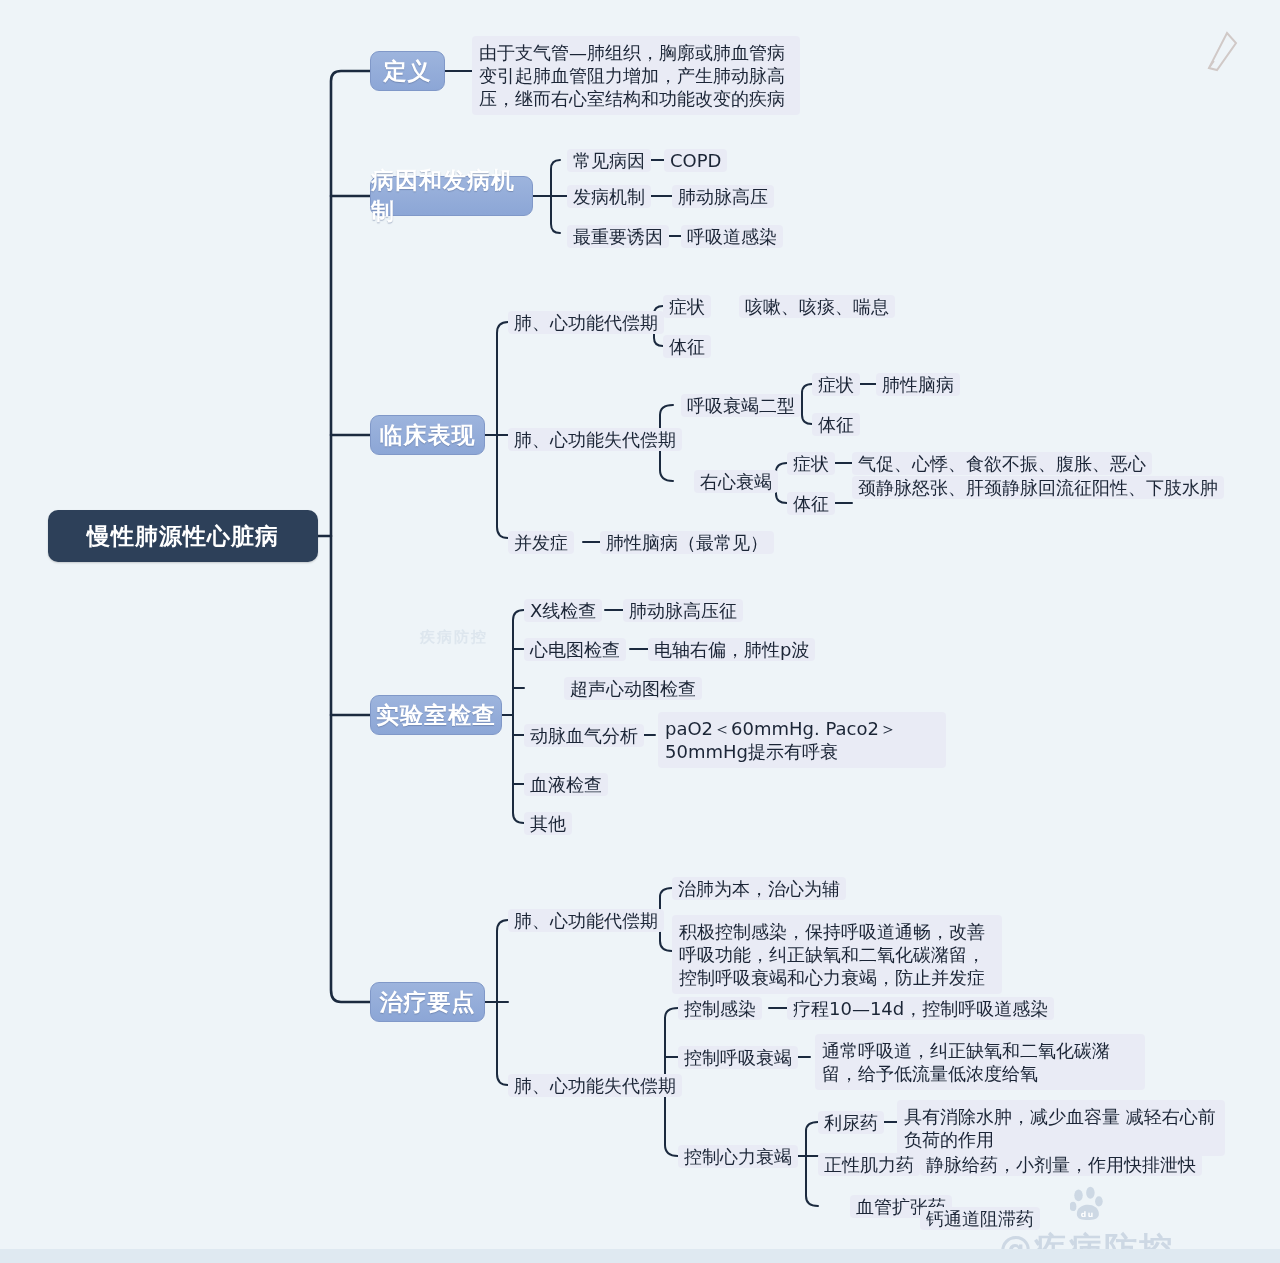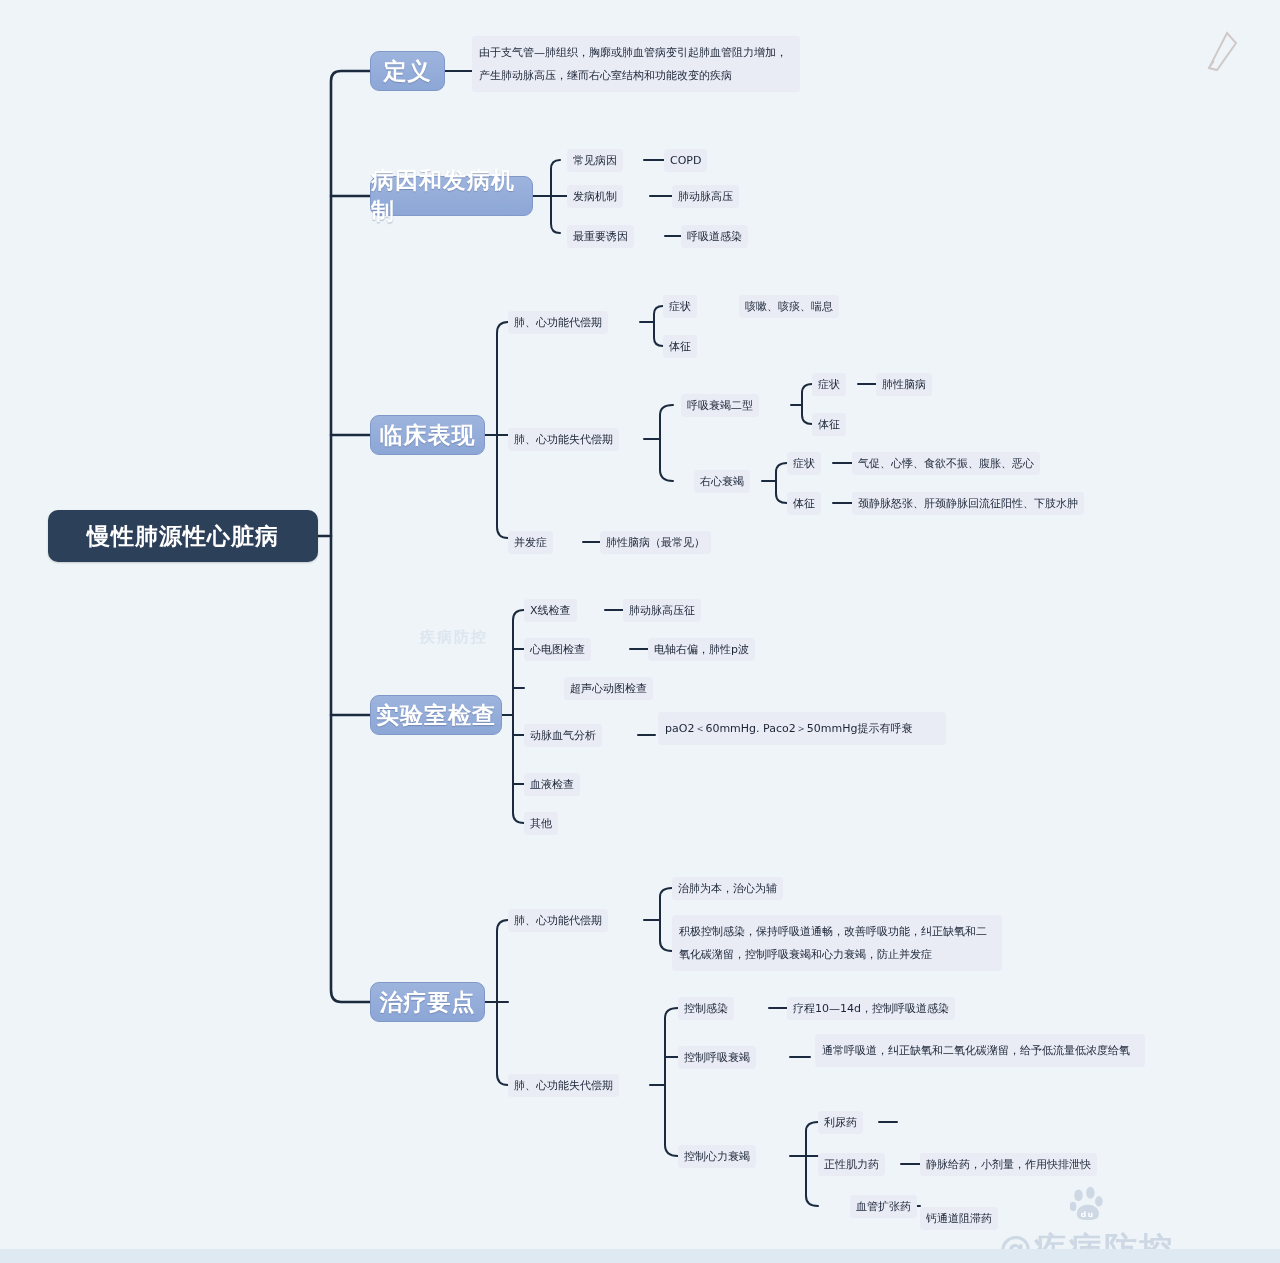--- a/index.html
+++ b/index.html
@@ -36,21 +36,21 @@
     font-weight:bold;
     display:flex;align-items:center;justify-content:center;
     letter-spacing:1px;
     text-shadow:0 1px 1px rgba(80,100,140,.45);
   }
   
   .chip{
     background:#e9ebf5;
     color:#1b2536;
     border-radius:4px;
-    font-size:11px;
+    font-size:18px;
     line-height:22px;
     padding:2px 6px;
     display:flex;align-items:center;
   }
   .chip.multi{display:block;padding:5px 7px;line-height:23px;}
 
   .watermark{
     position:absolute;
     display:flex;align-items:center;gap:7px;
     color:#cdd8e4;
@@ -189,21 +189,21 @@
 
   <div class="node chip" style="left:681px;top:394px;height:23px;">呼吸衰竭二型</div>
   <div class="node chip" style="left:812px;top:373px;height:23px;">症状</div>
   <div class="node chip" style="left:876px;top:373px;height:23px;">肺性脑病</div>
   <div class="node chip" style="left:812px;top:413px;height:23px;">体征</div>
 
   <div class="node chip" style="left:694px;top:470px;height:23px;">右心衰竭</div>
   <div class="node chip" style="left:787px;top:452px;height:23px;">症状</div>
   <div class="node chip" style="left:852px;top:452px;height:23px;">气促、心悸、食欲不振、腹胀、恶心</div>
   <div class="node chip" style="left:787px;top:492px;height:23px;">体征</div>
-  <div class="node chip" style="left:852px;top:492px;height:23px;">颈静脉怒张、肝颈静脉回流征阳性、下肢水肿</div>
+  <div class="node chip" style="left:852px;top:476px;height:23px;">颈静脉怒张、肝颈静脉回流征阳性、下肢水肿</div>
 
   <div class="node chip" style="left:508px;top:531px;height:23px;">并发症</div>
   <div class="node chip" style="left:600px;top:531px;height:23px;">肺性脑病（最常见）</div>
 
   <div class="node chip" style="left:524px;top:599px;height:23px;">X线检查</div>
   <div class="node chip" style="left:623px;top:599px;height:23px;">肺动脉高压征</div>
 
   <div class="node chip" style="left:524px;top:638px;height:23px;">心电图检查</div>
   <div class="node chip" style="left:648px;top:638px;height:23px;">电轴右偏，肺性p波</div>
 
@@ -224,20 +224,21 @@
 
   <div class="node chip" style="left:678px;top:997px;height:23px;">控制感染</div>
   <div class="node chip" style="left:787px;top:997px;height:23px;">疗程10—14d，控制呼吸道感染</div>
 
   <div class="node chip" style="left:678px;top:1046px;height:23px;">控制呼吸衰竭</div>
   <div class="node chip multi" style="left:815px;top:1034px;width:330px;">通常呼吸道，纠正缺氧和二氧化碳潴留，给予低流量低浓度给氧</div>
 
   <div class="node chip" style="left:678px;top:1145px;height:23px;">控制心力衰竭</div>
 
   <div class="node chip" style="left:818px;top:1111px;height:23px;">利尿药</div>
+  <div class="node chip multi" style="left:897px;top:1100px;width:328px;">具有消除水肿，减少血容量 减轻右心前负荷的作用</div>
 
   <div class="node chip" style="left:818px;top:1153px;height:23px;">正性肌力药</div>
   <div class="node chip" style="left:920px;top:1153px;height:23px;">静脉给药，小剂量，作用快排泄快</div>
 
   <div class="node chip" style="left:850px;top:1195px;height:23px;">血管扩张药</div>
   <div class="node chip" style="left:920px;top:1195px;height:23px;margin-top:12px;">钙通道阻滞药</div>
 
   <div class="ghost" style="left:420px;top:628px;">疾病防控</div>
 
   <svg class="pen" style="left:1205px;top:30px;width:34px;height:44px;" viewBox="0 0 34 44">

